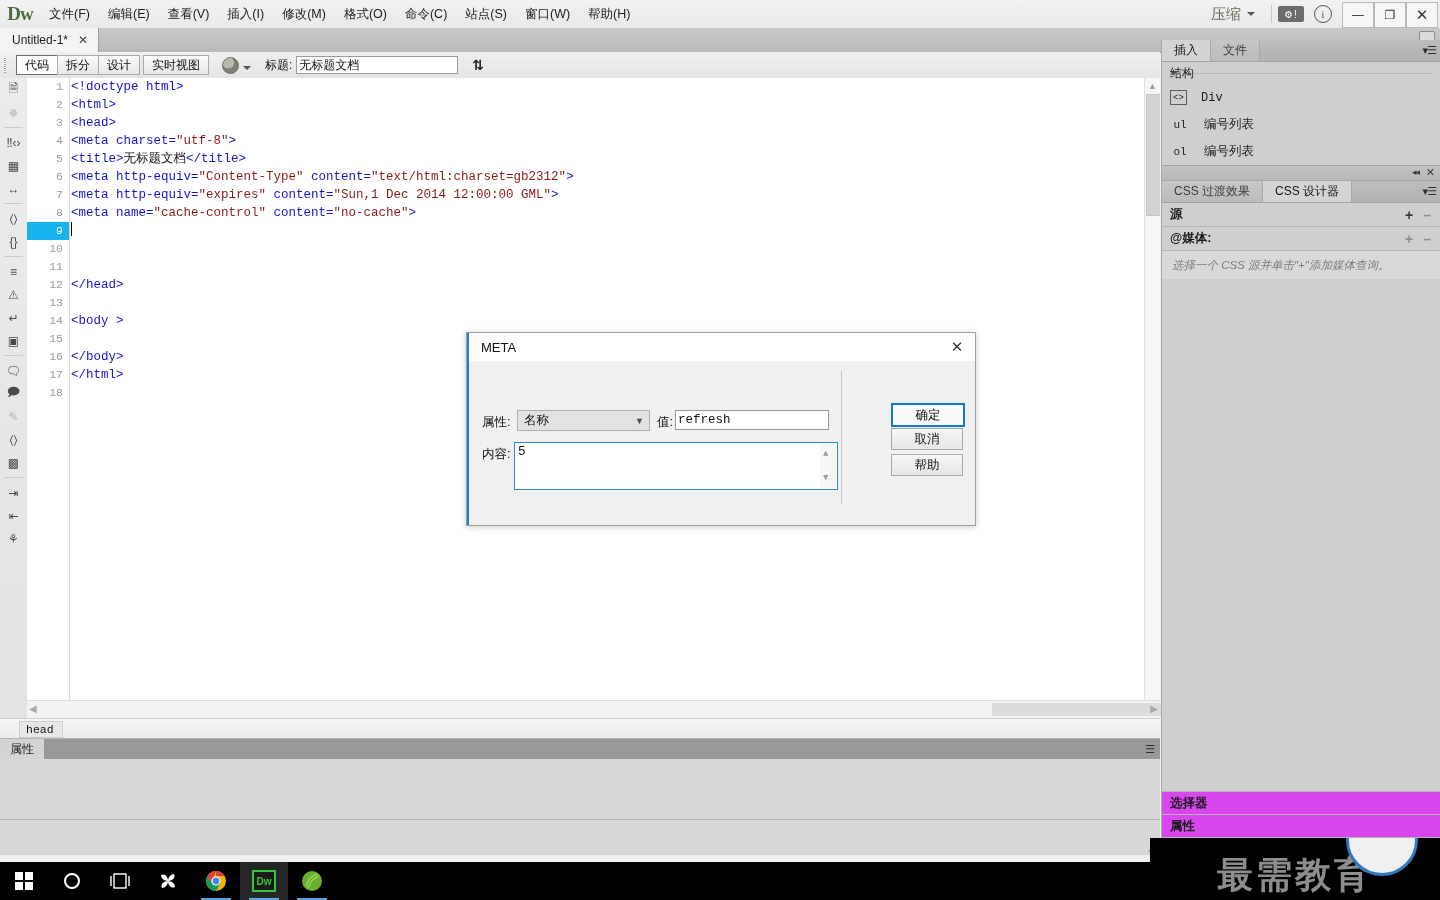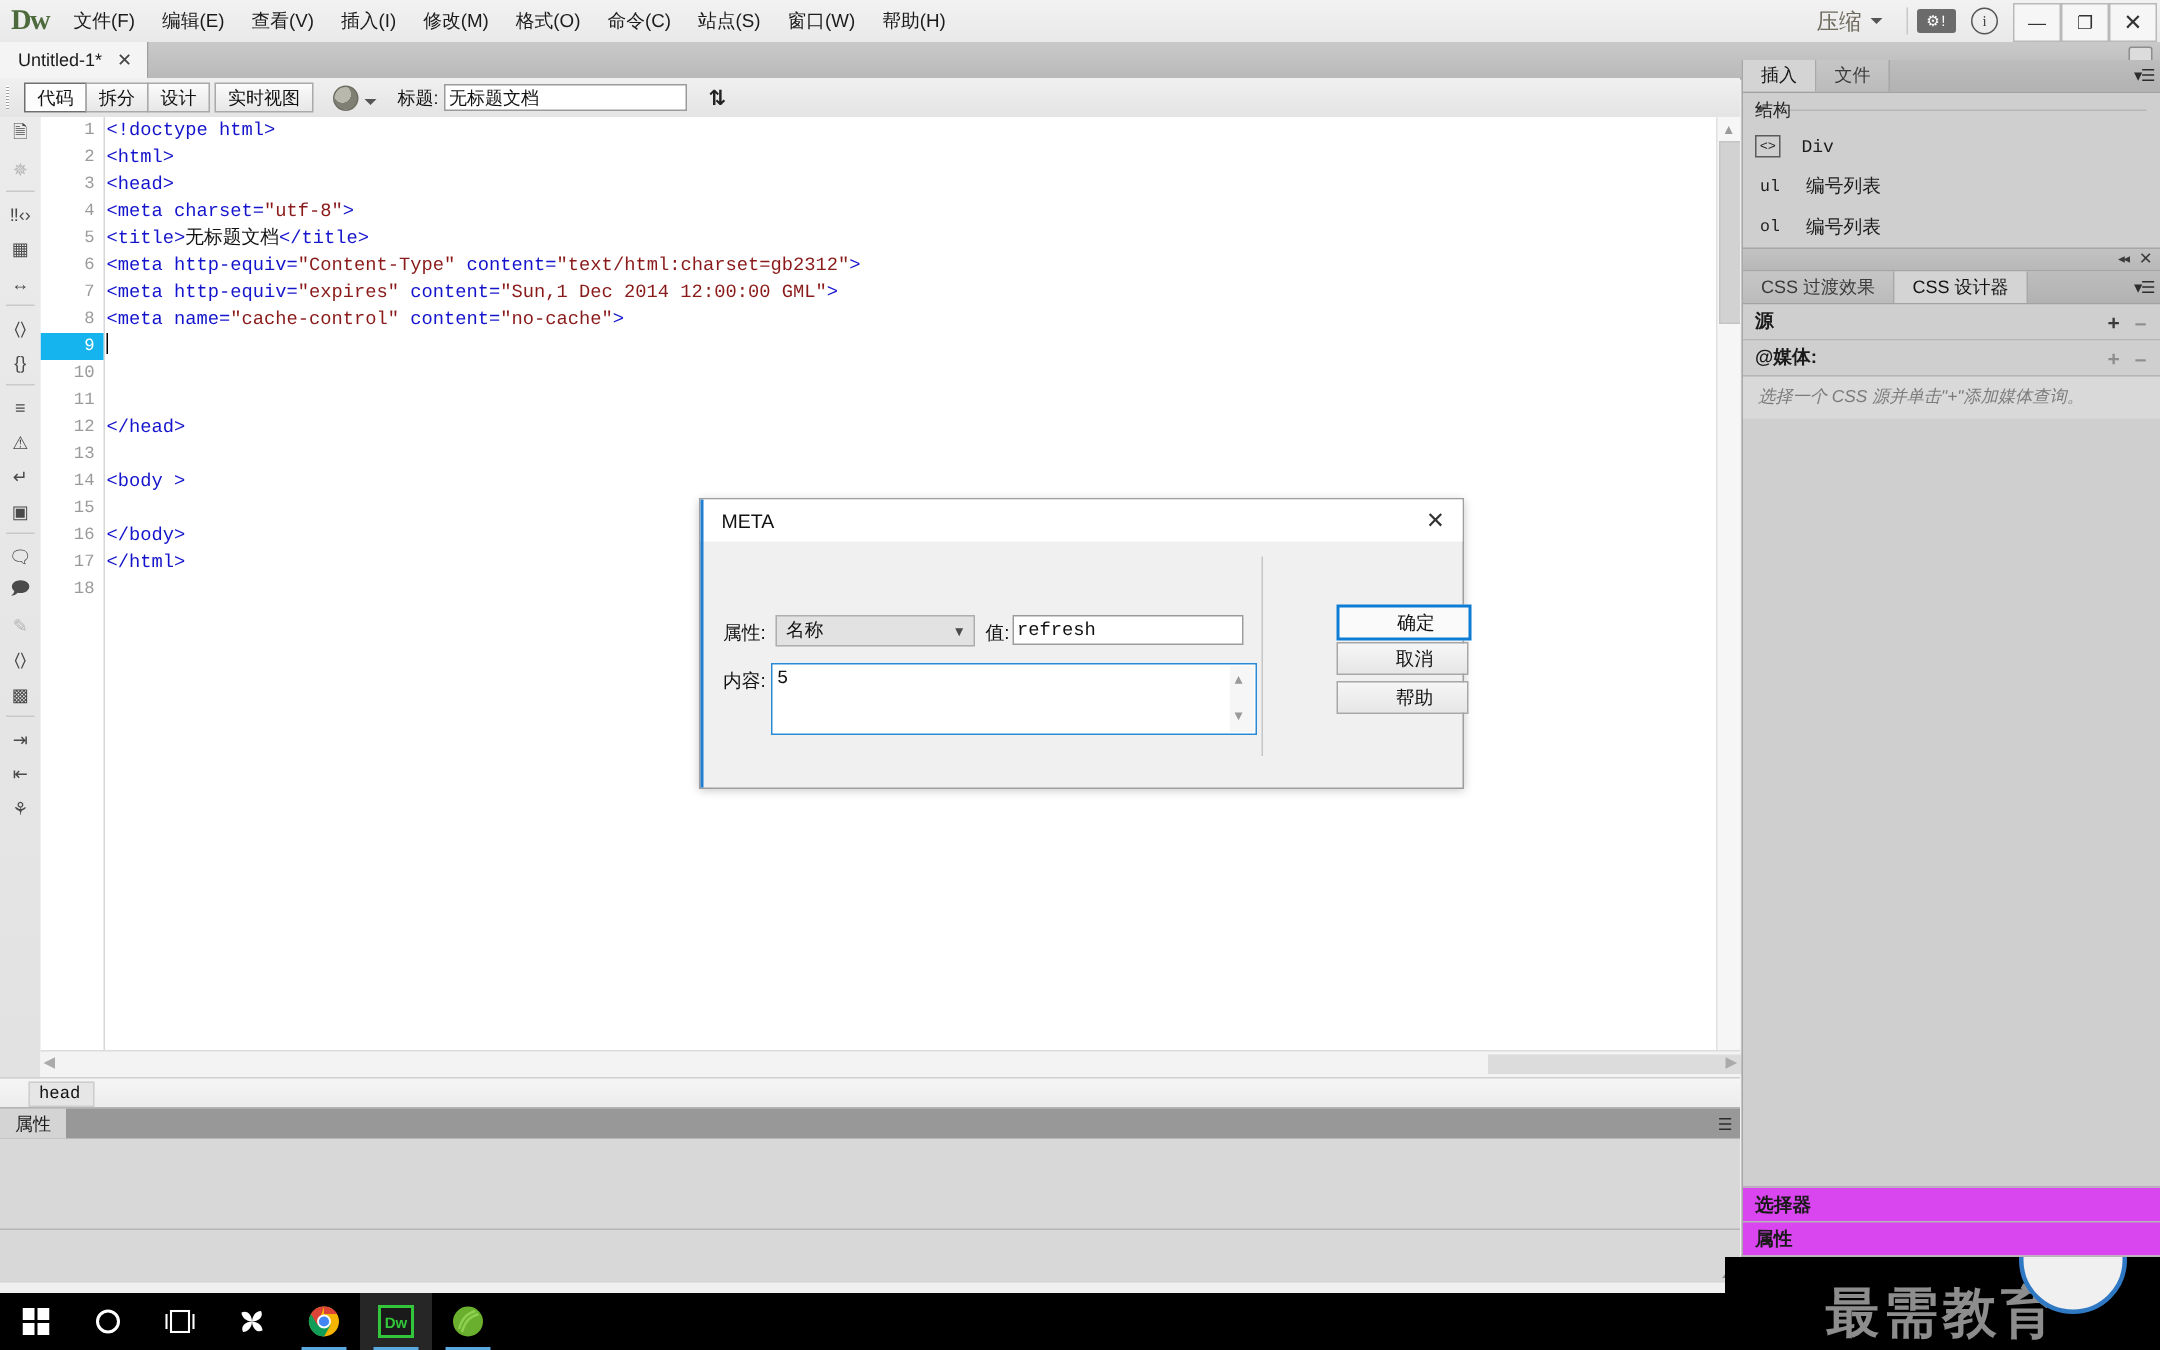--- a/index.html
+++ b/index.html
@@ -152,21 +152,21 @@
     display:flex;align-items:center;justify-content:space-between;padding:0 5px 0 6px;font-size:12.5px;color:#111;}
   .sel .cv{font-size:9px;color:#4a4a4a;}
   .inp{position:absolute;height:18px;background:#fff;border:1px solid #9b9b9b;
     font-family:"Liberation Mono","DejaVu Sans Mono",monospace;font-size:12.5px;color:#111;padding:0 2px;line-height:18px;}
   .ta{position:absolute;background:#fff;border:1px solid #2a8ad4;
     font-family:"Liberation Mono","DejaVu Sans Mono",monospace;font-size:12.5px;color:#111;padding:1px 3px;line-height:16px;}
   .ta-sb{position:absolute;right:1px;top:1px;width:16px;bottom:1px;background:#f6f6f6;}
   .ta-sb .a{position:absolute;left:3px;font-size:9px;color:#9a9a9a;}
   .dlg-vsep{position:absolute;left:374px;top:10px;width:1px;height:133px;background:#c6c6c6;}
   .dbtn{position:absolute;width:70px;height:20px;background:linear-gradient(#f6f6f6,#e6e6e6);
-    border:1px solid #a7a7a7;display:flex;align-items:center;justify-content:center;font-size:12.5px;color:#111;padding-left:16px;}
+    border:1px solid #a7a7a7;display:flex;align-items:center;justify-content:center;font-size:12.5px;color:#111;}
   .dbtn.default{border:2px solid #0c7cd5;background:#fafafa;}
 
   
   .taskbar{position:absolute;left:0;top:862px;width:1440px;height:38px;background:#000000;display:flex;align-items:center;}
   .tb-ic{width:48px;height:38px;display:flex;align-items:center;justify-content:center;position:relative;}
   .tb-ic.active{background:#262626;}
   .tb-ic .ul{position:absolute;bottom:0;left:9px;width:30px;height:2px;background:#59a8e0;}
   .tray{margin-left:auto;display:flex;align-items:center;height:38px;padding-right:8px;gap:2px;}
   .tr-ic{width:26px;height:38px;display:flex;align-items:center;justify-content:center;color:#fff;font-size:13px;}
   .wm{position:absolute;right:0px;top:838px;width:290px;height:62px;background:#000;

